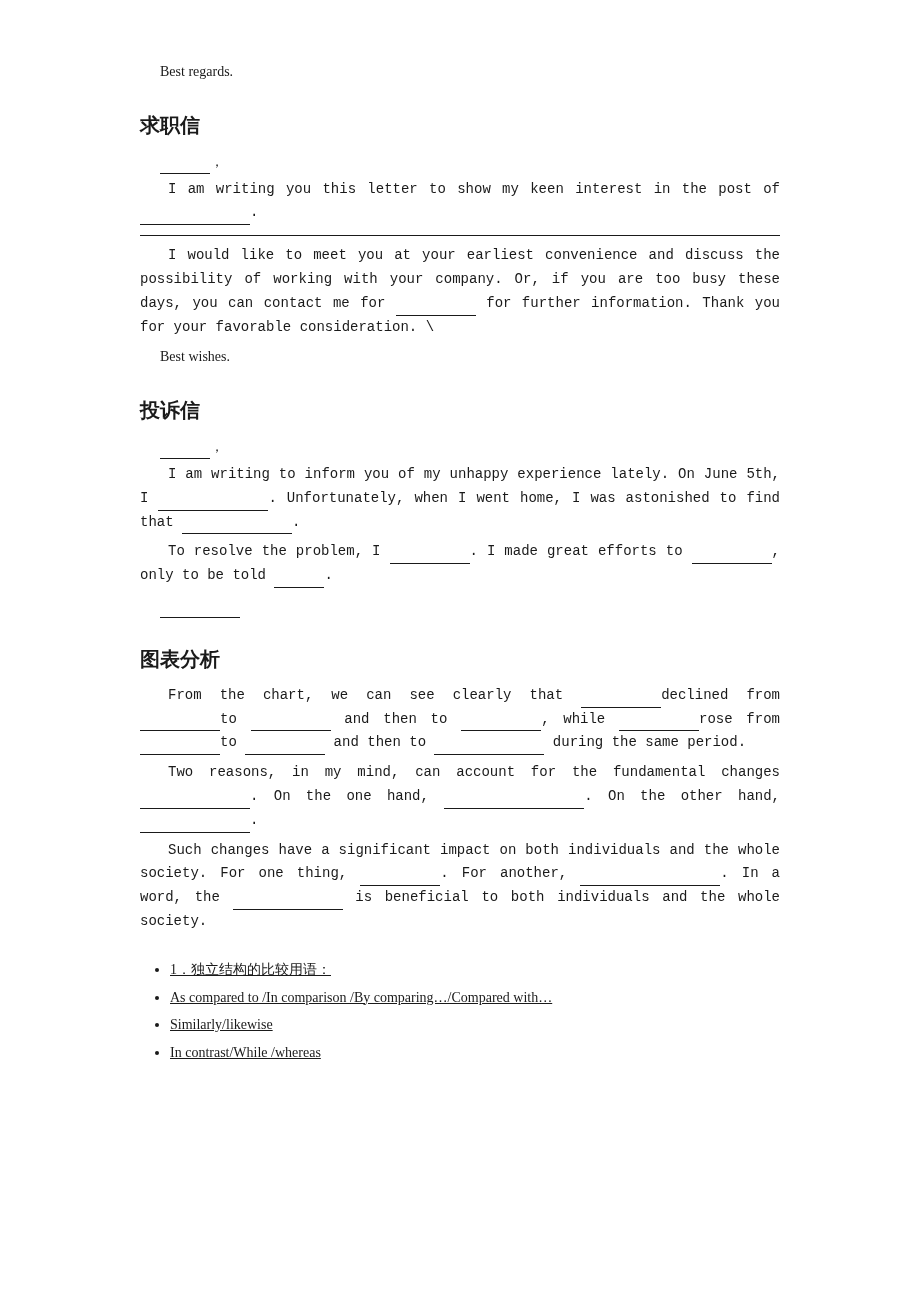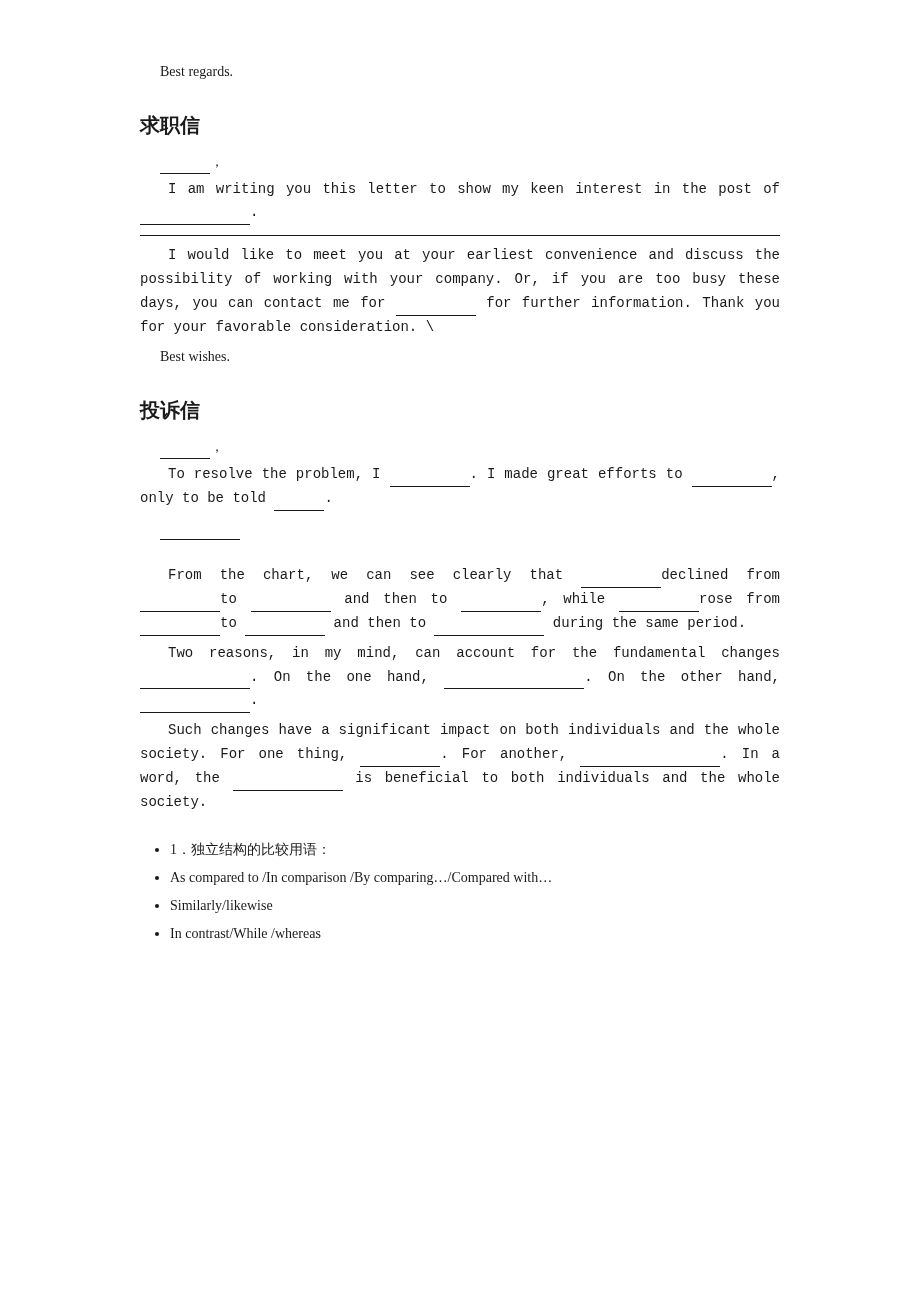--- a/index.html
+++ b/index.html
@@ -54,20 +54,21 @@
       width: 100%;
       margin: 10px 0 8px 0;
     }
     ul {
       list-style: disc;
       margin-left: 30px;
       margin-bottom: 6px;
     }
     li {
       margin-bottom: 4px;
+      text-decoration: underline;
     }
     .vocab-section {
       margin-bottom: 16px;
     }
   </style>
 </head>
 <body>
 
 <div class="section">
   <p class="salutation">Best regards.</p>
@@ -90,28 +91,32 @@
   </p>
   <p class="salutation">Best wishes.</p>
 </div>
 
 <div class="section">
   <div class="section-title">投诉信</div>
   <p class="salutation">
     <span class="blank blank-short"></span>，
   </p>
   <p class="indent">
+    <span>I am writing to inform you of my unhappy experience lately. On June 5th, I </span><span class="blank blank-long"></span><span>. Unfortunately, when I went home, I was astonished to find that </span><span class="blank blank-long"></span><span>.</span>
+  </p>
+  <p class="indent">
     <span>To resolve the problem, I </span><span class="blank blank-medium"></span><span>. I made great efforts to </span><span class="blank blank-medium"></span><span>, only to be told </span><span class="blank blank-short"></span><span>.</span>
   </p>
   <p class="salutation">
     <span class="blank blank-medium"></span>
   </p>
 </div>
 
 <div class="section">
+  <div class="section-title">图表分析</div>
   <p class="indent">
     <span>From the chart, we can see clearly that </span><span class="blank blank-medium"></span><span>declined from </span><span class="blank blank-medium"></span><span>to </span><span class="blank blank-medium"></span><span> and then to </span><span class="blank blank-medium"></span><span>, while </span><span class="blank blank-medium"></span><span>rose from </span><span class="blank blank-medium"></span><span>to </span><span class="blank blank-medium"></span><span> and then to </span><span class="blank blank-long"></span><span> during the same period.</span>
   </p>
   <p class="indent">
     <span>Two reasons, in my mind, can account for the fundamental changes </span><span class="blank blank-long"></span><span>. On the one hand, </span><span class="blank blank-xlong"></span><span>. On the other hand, </span><span class="blank blank-long"></span><span>.</span>
   </p>
   <p class="indent">
     <span>Such changes have a significant impact on both individuals and the whole society. For one thing, </span><span class="blank blank-medium"></span><span>. For another, </span><span class="blank blank-xlong"></span><span>. In a word, the </span><span class="blank blank-long"></span><span> is beneficial to both individuals and the whole society.</span>
   </p>
 </div>

